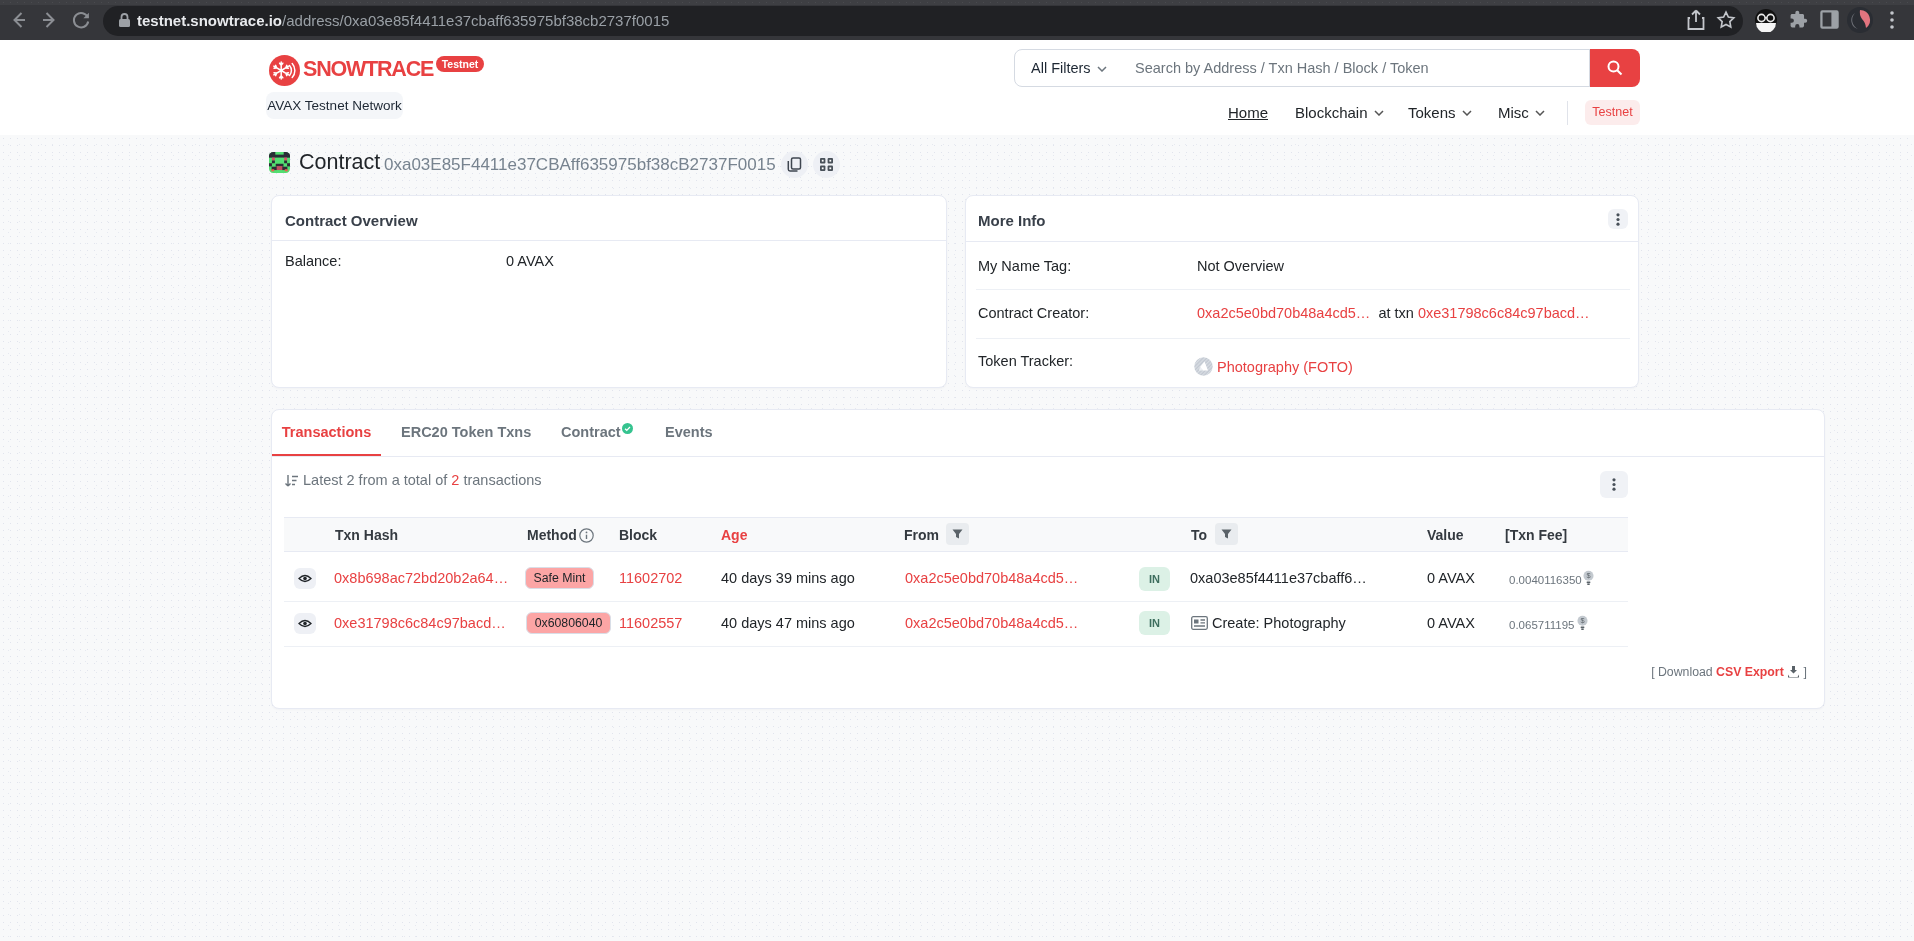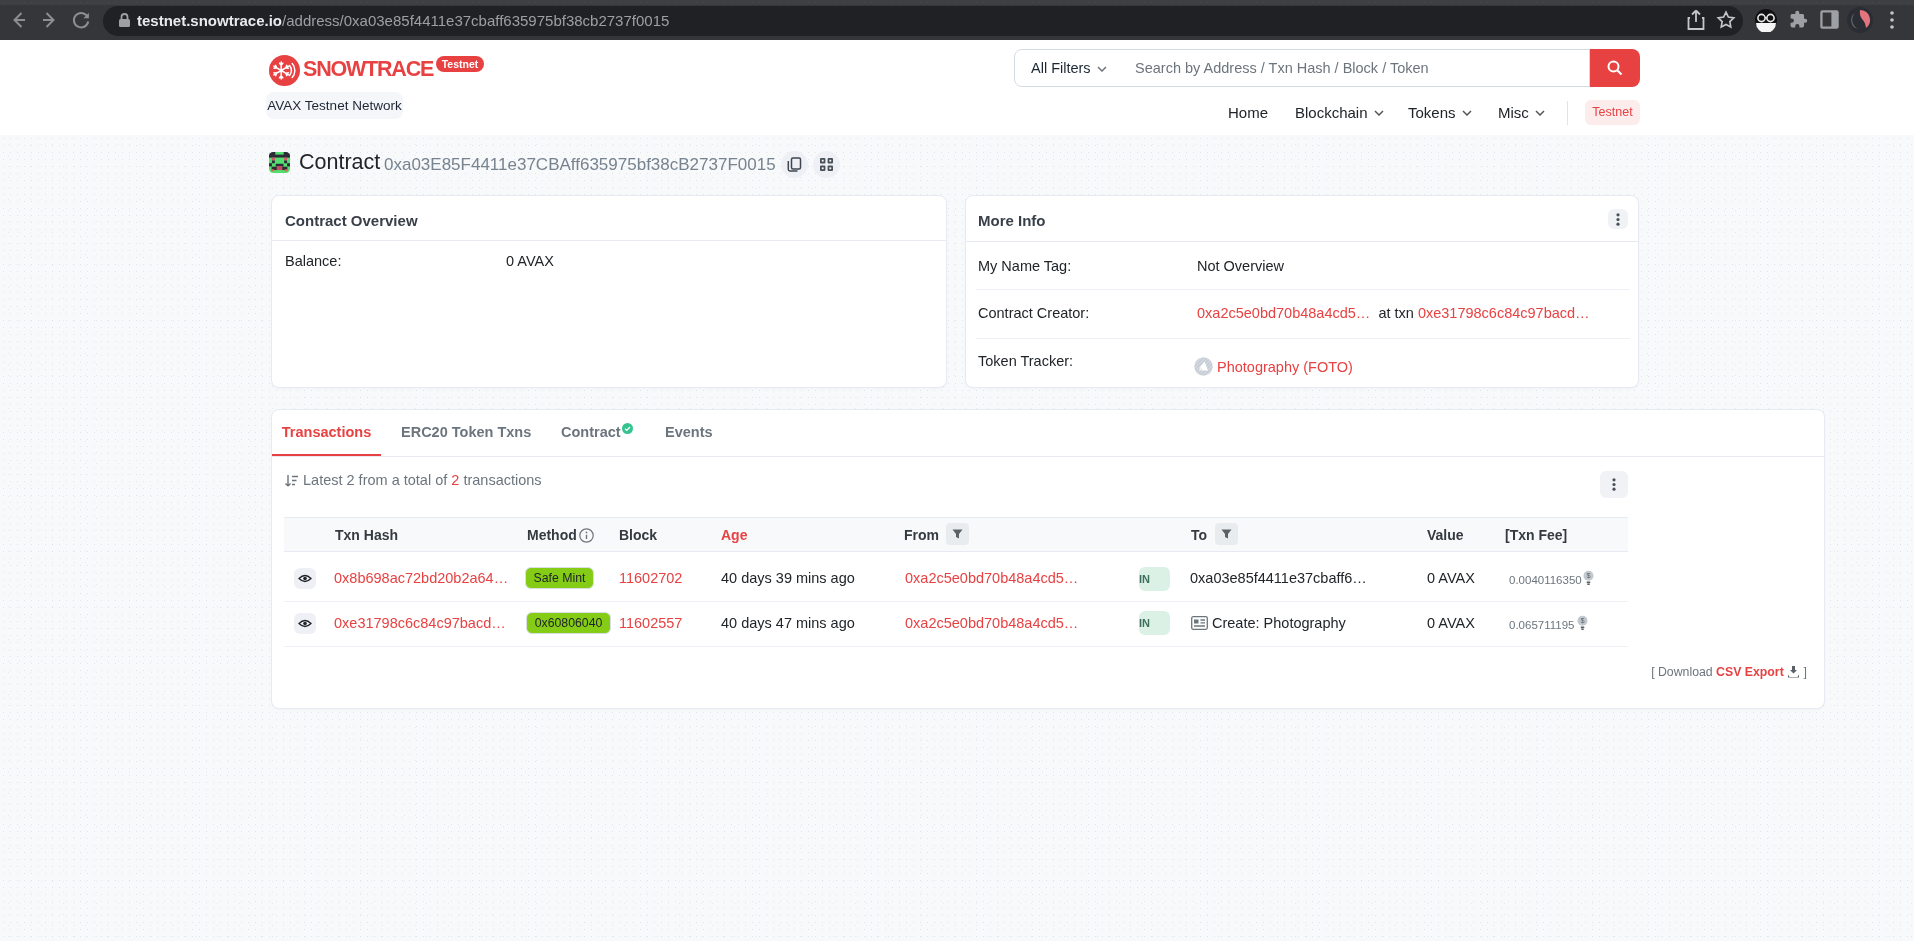--- a/index.html
+++ b/index.html
@@ -44,24 +44,24 @@
 .roundbtn { position:absolute; background:#eef0f5; border-radius:50%; }
 .sqbtn { position:absolute; background:#f0f2f6; border-radius:6px; }
 
 
 .title1 { position:absolute; left:299px; top:150px; font-size:21.5px; color:#212529; }
 .title2 { position:absolute; left:384px; top:155px; font-size:17px; color:#77838f; }
 
 
 .thead { position:absolute; font-size:14px; font-weight:bold; color:#343a40; }
 .tcell { position:absolute; font-size:14.5px; color:#212529; white-space:nowrap; }
-.badge { position:absolute; background:#84cc16; border:1px solid #d9dee7; border-radius:6px; font-size:12.3px;
+.badge { position:absolute; background:#fca5a5; border:1px solid #d9dee7; border-radius:6px; font-size:12.3px;
   color:#212529; text-align:center; }
 .inbadge { position:absolute; background:#dcf1e6; border-radius:6px; width:31px; height:24px; color:#3d6e5e;
-  font-size:11px; font-weight:bold; line-height:24px; }
+  font-size:11px; font-weight:bold; text-align:center; line-height:24px; }
 .filterchip { position:absolute; width:23px; height:22px; background:#e9ecef; border-radius:4px; }
 .eyechip { position:absolute; left:22px; width:22px; height:21px; background:#eef0f5; border-radius:6px; }
 </style>
 </head>
 <body>
 
 <div class="chrome">
   <div class="topstrip"></div>
 
   <svg class="abs" style="left:8px;top:9px" width="22" height="22" viewBox="0 0 22 22">
@@ -143,21 +143,21 @@
       </svg>
   </div>
   <div class="searchbox">Search by Address / Txn Hash / Block / Token</div>
   <div class="searchbtn">
     <svg class="abs" style="left:17px;top:11px" width="16" height="16" viewBox="0 0 16 16">
         <circle cx="6.5" cy="6.5" r="5" stroke="#fff" stroke-width="2" fill="none"></circle>
         <path d="M10.2 10.2 L14.5 14.5" stroke="#fff" stroke-width="2"></path>
       </svg>
   </div>
 
-  <div class="nav" style="left:1228px;">Home</div>
+  <div class="nav" style="left:1228px;text-decoration:underline;">Home</div>
   <div class="nav" style="left:1295px;">Blockchain<svg class="caret" width="10" height="6" viewBox="0 0 10 6">
         <path d="M1 1 L5 5 L9 1" stroke="#555" stroke-width="1.5" fill="none"></path>
       </svg></div>
   <div class="nav" style="left:1408px;">Tokens<svg class="caret" width="10" height="6" viewBox="0 0 10 6">
         <path d="M1 1 L5 5 L9 1" stroke="#555" stroke-width="1.5" fill="none"></path>
       </svg></div>
   <div class="nav" style="left:1498px;">Misc<svg class="caret" width="10" height="6" viewBox="0 0 10 6">
         <path d="M1 1 L5 5 L9 1" stroke="#555" stroke-width="1.5" fill="none"></path>
       </svg></div>
   <div class="navdiv"></div>

